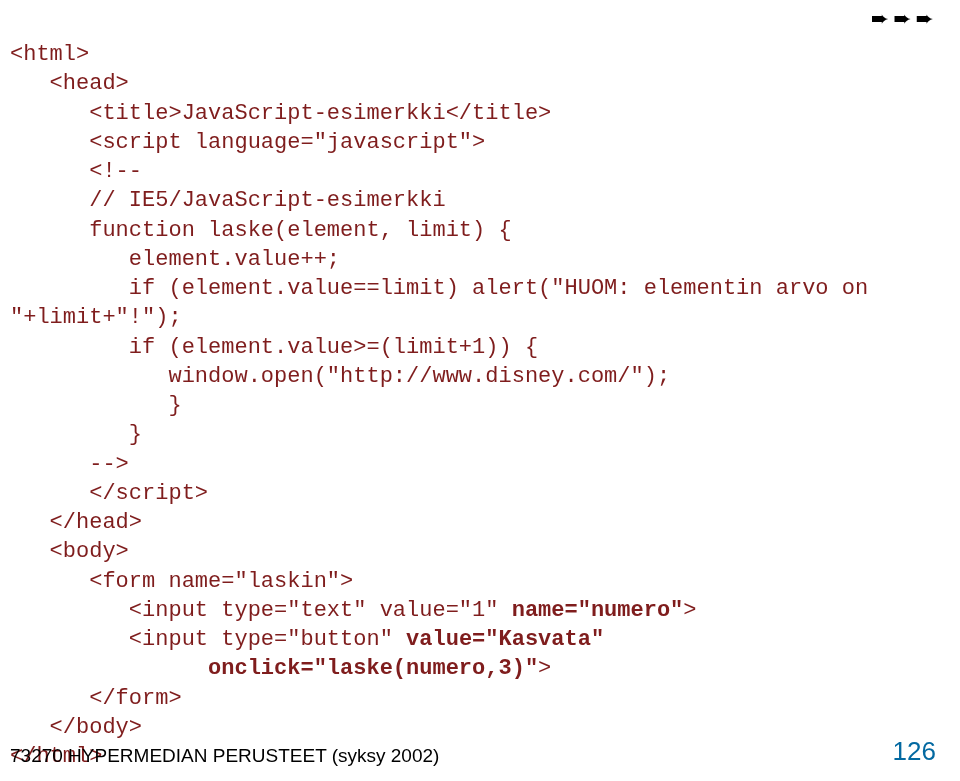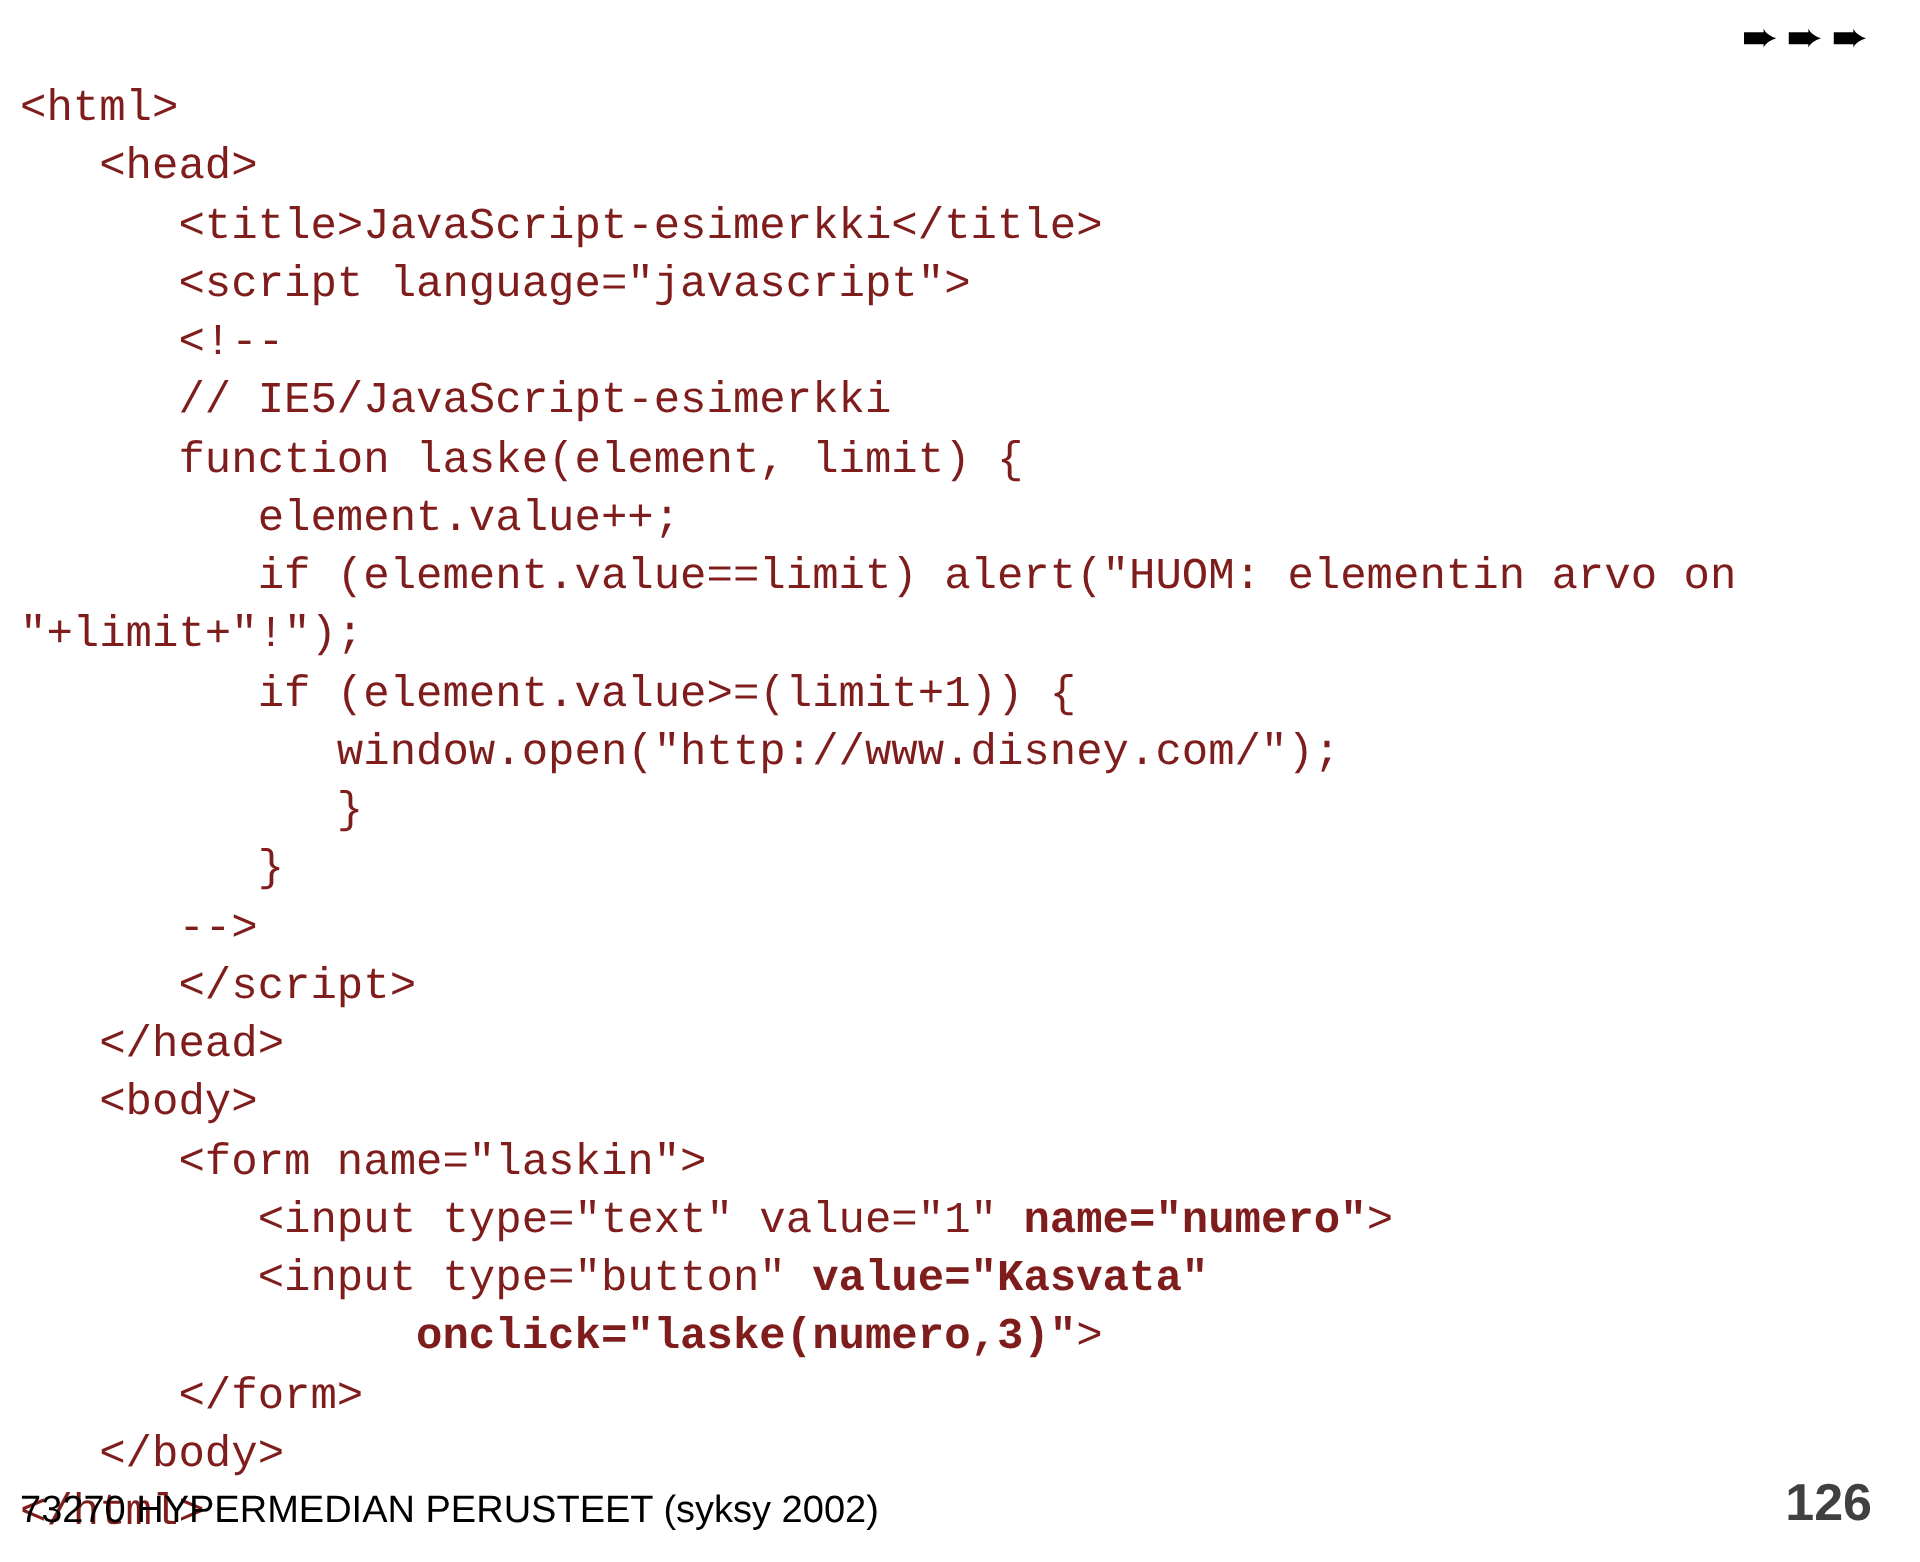--- a/index.html
+++ b/index.html
@@ -46,22 +46,22 @@
     justify-content: space-between;
     align-items: flex-end;
     font-family: Arial, Helvetica, sans-serif;
   }
   .footer-left {
     font-size: 19px;
     color: #000;
   }
   .footer-right {
     font-size: 26px;
-    font-weight: bold;
-    color: #404040;
+    font-weight: normal;
+    color: #0369a1;
   }
 </style>
 </head>
 <body>
 
 <div class="header">
   <span class="arrow">➨</span>
   <span class="arrow">➨</span>
   <span class="arrow">➨</span>
 </div>

